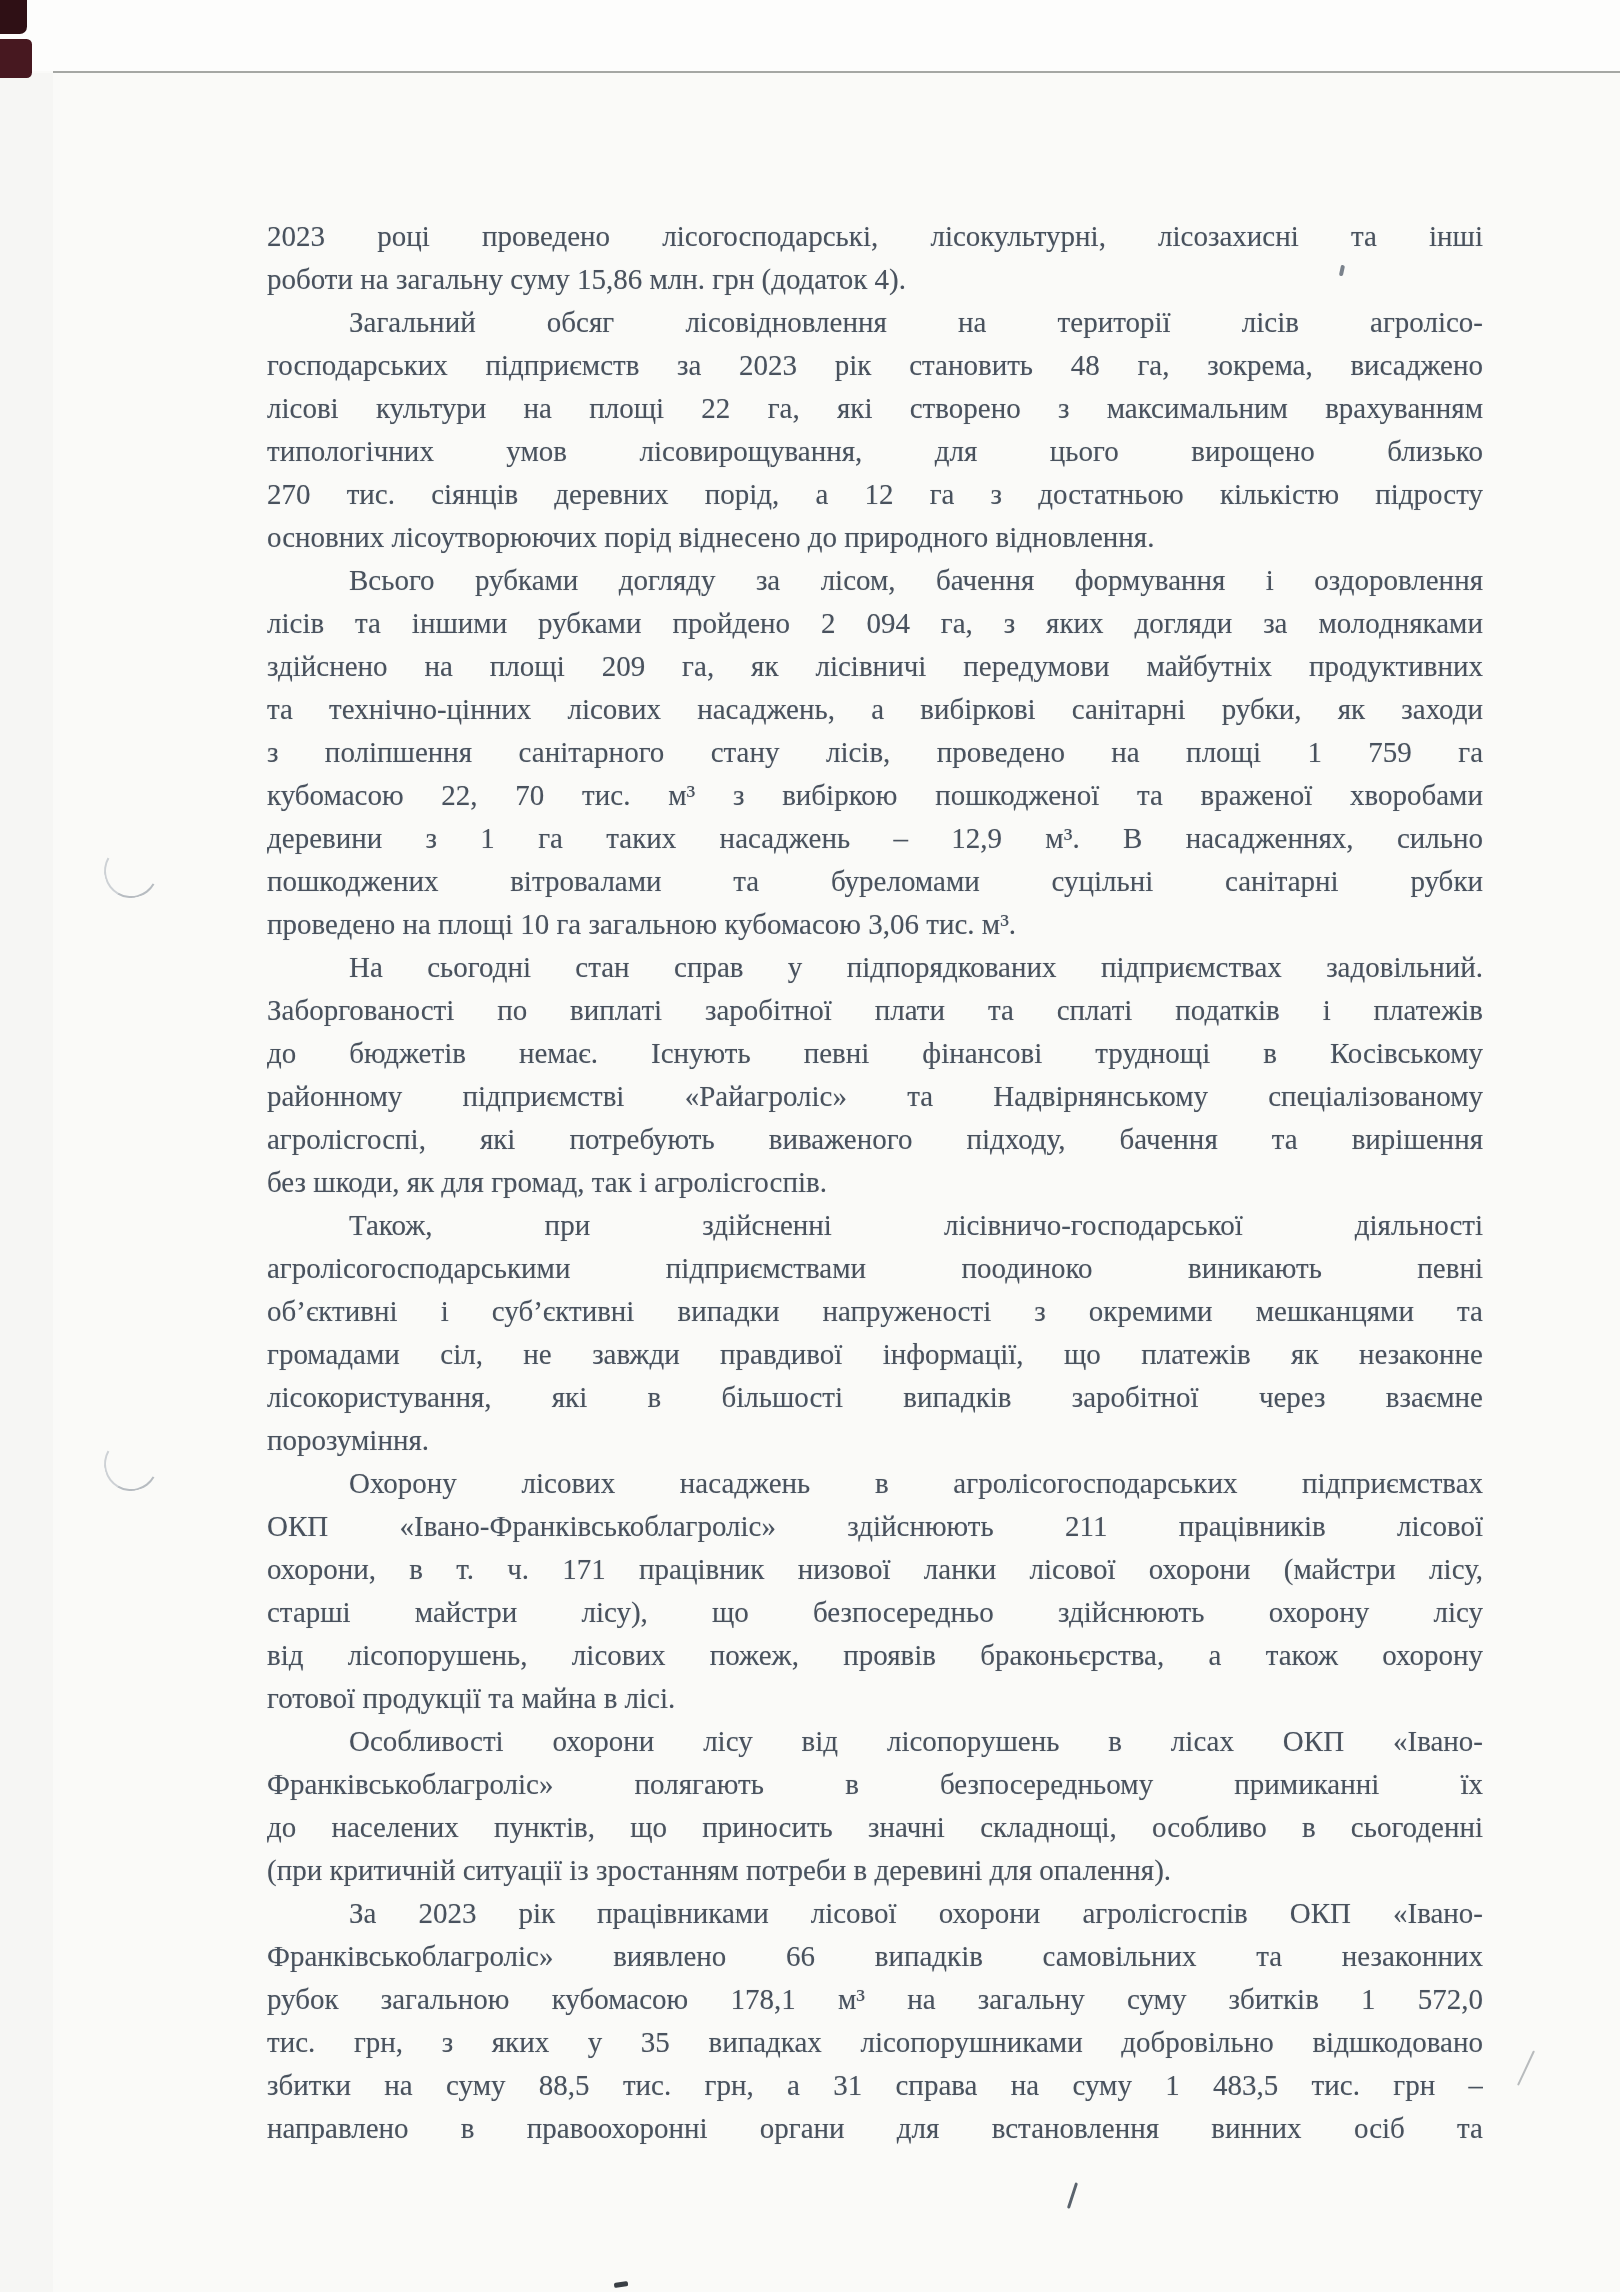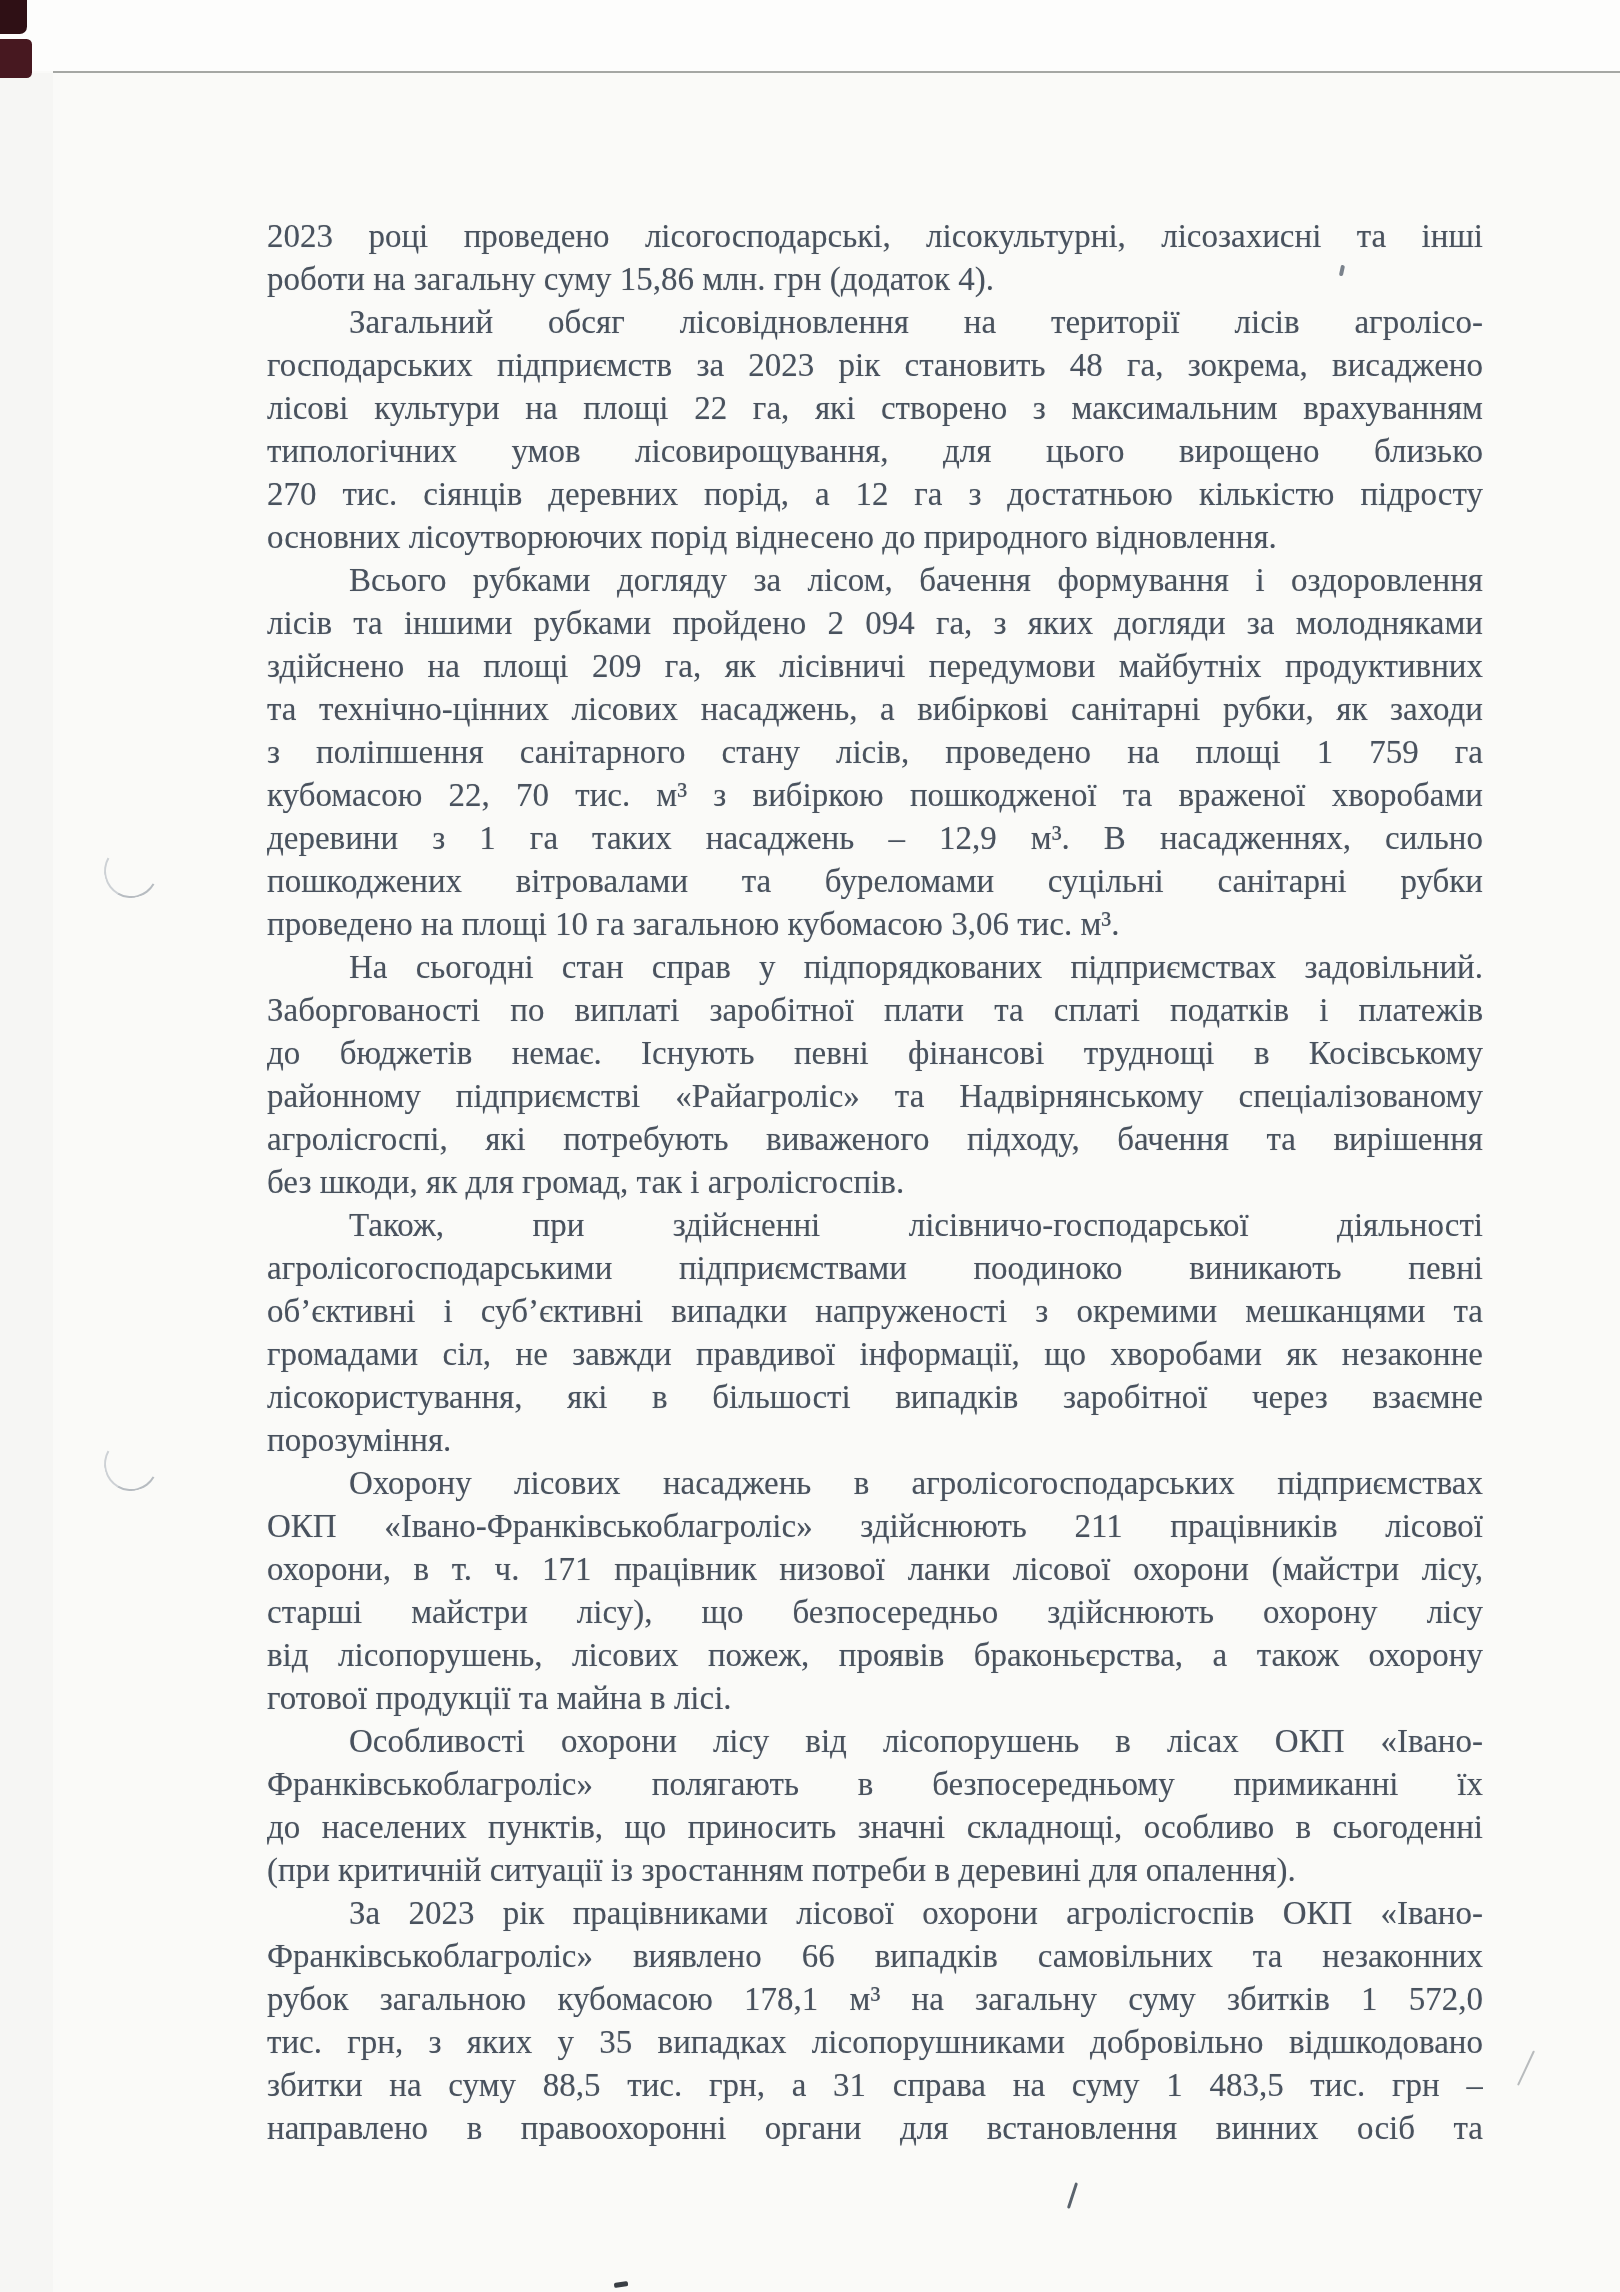--- a/index.html
+++ b/index.html
@@ -58,21 +58,21 @@
     position:absolute; left:1340px; top:265px; width:3.6px; height:10.7px;
     background:#7a828c; border-radius:1.8px; transform:rotate(12deg);
   }
   .right-scratch {
     position:absolute; left:1525px; top:2049px; width:1.8px; height:38px;
     background:rgba(130,135,140,.55); transform:rotate(25deg); border-radius:1.8px;
   }
   
   .text-block {
     position:absolute; left:267px; top:215px; width:1216px;
-    font-size:33px; line-height:43px; color:#49525e;
+    font-size:29px; line-height:43px; color:#49525e;
     text-shadow:0 0 0.9px rgba(73,82,94,.35);
   }
   .line {
     height:43px; overflow:hidden;
     text-align:justify; text-align-last:justify;
     white-space:normal;
   }
   .line.indent { text-indent:82px; }
   .line.endline { text-align:right; text-align-last:left; }
 </style>
@@ -115,21 +115,21 @@
       <div class="line endline">проведено на площі 10 га загальною кубомасою 3,06 тис. м³.</div>
       <div class="line indent">На сьогодні стан справ у підпорядкованих підприємствах задовільний.</div>
       <div class="line">Заборгованості по виплаті заробітної плати та сплаті податків і платежів</div>
       <div class="line">до бюджетів немає. Існують певні фінансові труднощі в Косівському</div>
       <div class="line">районному підприємстві «Райагроліс» та Надвірнянському спеціалізованому</div>
       <div class="line">агролісгоспі, які потребують виваженого підходу, бачення та вирішення</div>
       <div class="line endline">без шкоди, як для громад, так і агролісгоспів.</div>
       <div class="line indent">Також, при здійсненні лісівничо-господарської діяльності</div>
       <div class="line">агролісогосподарськими підприємствами поодиноко виникають певні</div>
       <div class="line">об’єктивні і суб’єктивні випадки напруженості з окремими мешканцями та</div>
-      <div class="line">громадами сіл, не завжди правдивої інформації, що хворобами як незаконне</div>
+      <div class="line">громадами сіл, не завжди правдивої інформації, що платежів як незаконне</div>
       <div class="line">лісокористування, які в більшості випадків заробітної через взаємне</div>
       <div class="line endline">порозуміння.</div>
       <div class="line indent">Охорону лісових насаджень в агролісогосподарських підприємствах</div>
       <div class="line">ОКП «Івано-Франківськоблагроліс» здійснюють 211 працівників лісової</div>
       <div class="line">охорони, в т. ч. 171 працівник низової ланки лісової охорони (майстри лісу,</div>
       <div class="line">старші майстри лісу), що безпосередньо здійснюють охорону лісу</div>
       <div class="line">від лісопорушень, лісових пожеж, проявів браконьєрства, а також охорону</div>
       <div class="line endline">готової продукції та майна в лісі.</div>
       <div class="line indent">Особливості охорони лісу від лісопорушень в лісах ОКП «Івано-</div>
       <div class="line">Франківськоблагроліс» полягають в безпосередньому примиканні їх</div>

